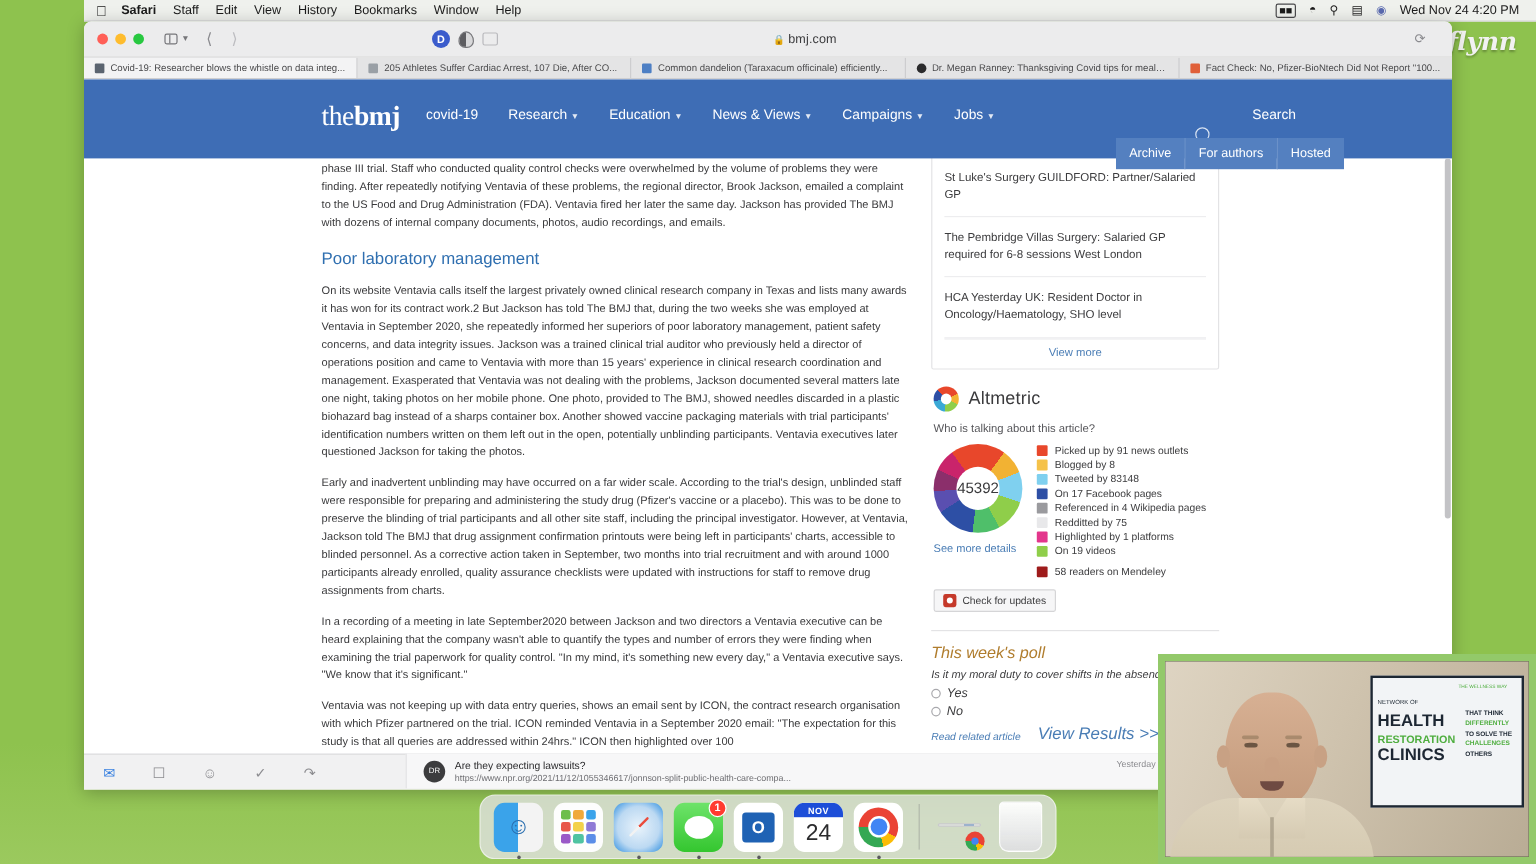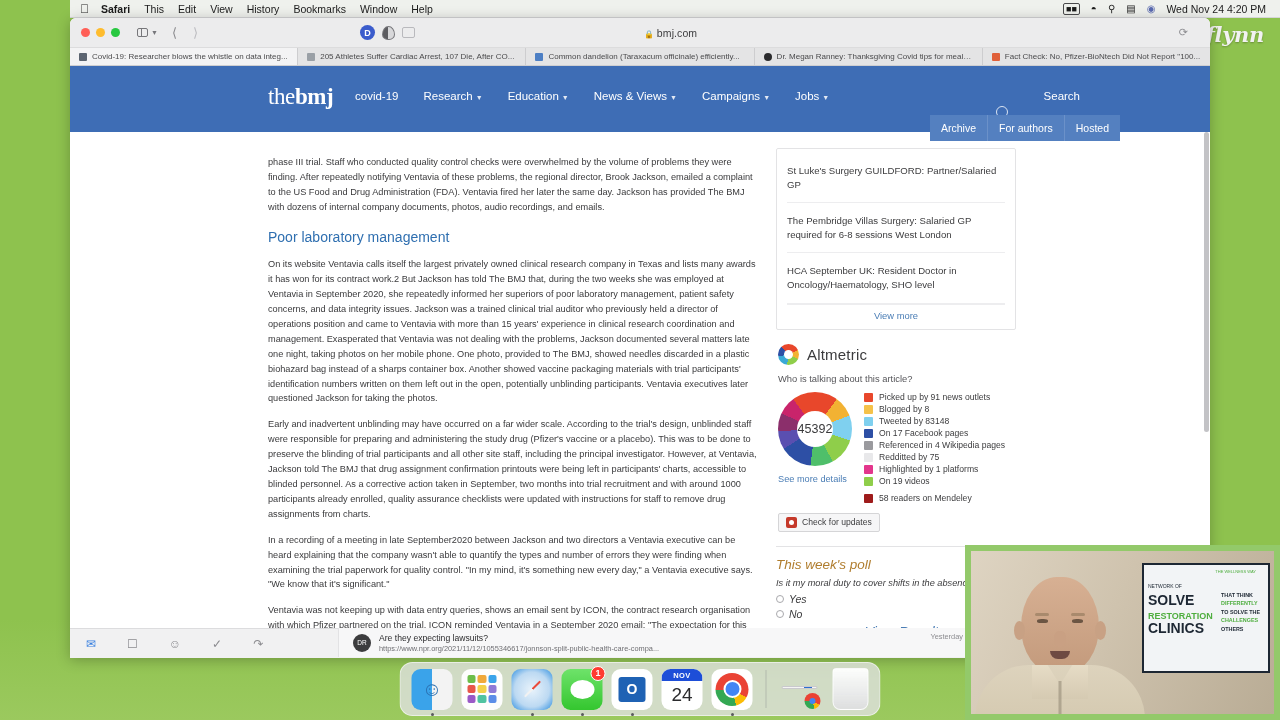--- a/index.html
+++ b/index.html
@@ -96,21 +96,21 @@
   #search-glass { position:absolute; right:202px; top:40px; width:12px;height:12px;
     border:1.6px solid #d9e3f2; border-radius:50%;}
   #search-glass:after{content:"";position:absolute;right:-5px;bottom:-4px;width:6px;height:1.6px;
     background:#d9e3f2;transform:rotate(45deg);}
   #subnav { position:absolute; right:90px; top:49px; display:flex; }
   #subnav .si { background:#5480c0; color:#fff; font-size:10.5px;
                 padding:7px 11px; border-left:1px solid #6b91c9; white-space:nowrap;}
   #subnav .si:first-child{border-left:none;}
 
   
-  #content { display:flex; padding:26px 0 0 0; height:526px; }
+  #content { display:flex; padding:4px 0 0 0; height:526px; }
   #article {
     width:500px; margin-left:198px; padding-right:8px;
     font-size:9.2px; line-height:1.62; color:#3a3a3c;
   }
   #article p { margin-bottom:11px; }
   #article p.cut-top { margin-top:-3px; }
   #article h2 { font-size:14px; color:#2f6fb0; font-weight:normal; margin:2px 0 9px; }
 
   #sidebar { width:240px; margin-left:8px; }
   .card { background:#fff; border:1px solid #e3e3e5; border-radius:2px; }
@@ -288,21 +288,21 @@
   }
 </style>
 </head>
 <body>
 
 <div id="desktop-bg"></div>
 
 <div id="menubar">
   <span class="apple"></span>
   <span class="mi bold">Safari</span>
-  <span class="mi">This</span>
+  <span class="mi">Staff</span>
   <span class="mi">Edit</span>
   <span class="mi">View</span>
   <span class="mi">History</span>
   <span class="mi">Bookmarks</span>
   <span class="mi">Window</span>
   <span class="mi">Help</span>
   <span class="spacer"></span>
   <span class="right">
     <span style="font-size:9px;border:1px solid #4a4a4c;border-radius:2px;padding:0 2px;">■■</span>
     <span style="font-size:10px;">◓</span>
@@ -395,21 +395,21 @@
         <p>Early and inadvertent unblinding may have occurred on a far wider scale. According to the trial's design, unblinded staff were responsible for preparing and administering the study drug (Pfizer's vaccine or a placebo). This was to be done to preserve the blinding of trial participants and all other site staff, including the principal investigator. However, at Ventavia, Jackson told The BMJ that drug assignment confirmation printouts were being left in participants' charts, accessible to blinded personnel. As a corrective action taken in September, two months into trial recruitment and with around 1000 participants already enrolled, quality assurance checklists were updated with instructions for staff to remove drug assignments from charts.</p>
         <p>In a recording of a meeting in late September2020 between Jackson and two directors a Ventavia executive can be heard explaining that the company wasn't able to quantify the types and number of errors they were finding when examining the trial paperwork for quality control. "In my mind, it's something new every day," a Ventavia executive says. "We know that it's significant."</p>
         <p>Ventavia was not keeping up with data entry queries, shows an email sent by ICON, the contract research organisation with which Pfizer partnered on the trial. ICON reminded Ventavia in a September 2020 email: "The expectation for this study is that all queries are addressed within 24hrs." ICON then highlighted over 100</p>
       </div>
 
       <div id="sidebar">
 
         <div id="jobs" class="card">
           <div class="job">St Luke's Surgery GUILDFORD: Partner/Salaried GP</div>
           <div class="job">The Pembridge Villas Surgery: Salaried GP required for 6-8 sessions West London</div>
-          <div class="job">HCA September UK: Resident Doctor in Oncology/Haematology, SHO level</div>
+          <div class="job">HCA Yesterday UK: Resident Doctor in Oncology/Haematology, SHO level</div>
           <div class="viewmore">View more</div>
         </div>
 
         <div id="altmetric">
           <div class="am-head">
             <span class="am-ring"></span>
             <span class="am-title">Altmetric</span>
           </div>
           <div class="am-sub">Who is talking about this article?</div>
           <div class="am-body">
@@ -551,21 +551,21 @@
   </div>
   <div class="d-trash"></div>
 </div>
 
 <div id="webcam">
   <div id="wc-wall"></div>
   <div id="wc-poster">
     <div id="wc-logo">THE WELLNESS WAY</div>
     <div class="pt">NETWORK OF</div>
     <div class="pl">
-      <span>SOLVE</span><br>
+      <span>HEALTH</span><br>
       <span class="g" style="font-size:9px">RESTORATION</span><br>
       <span>CLINICS</span>
     </div>
     <div class="pr">
       <span class="dk">THAT THINK</span>
       <span>DIFFERENTLY</span>
       <span class="dk">TO SOLVE THE</span>
       <span>CHALLENGES</span>
       <span class="dk">OTHERS</span>
     </div>

